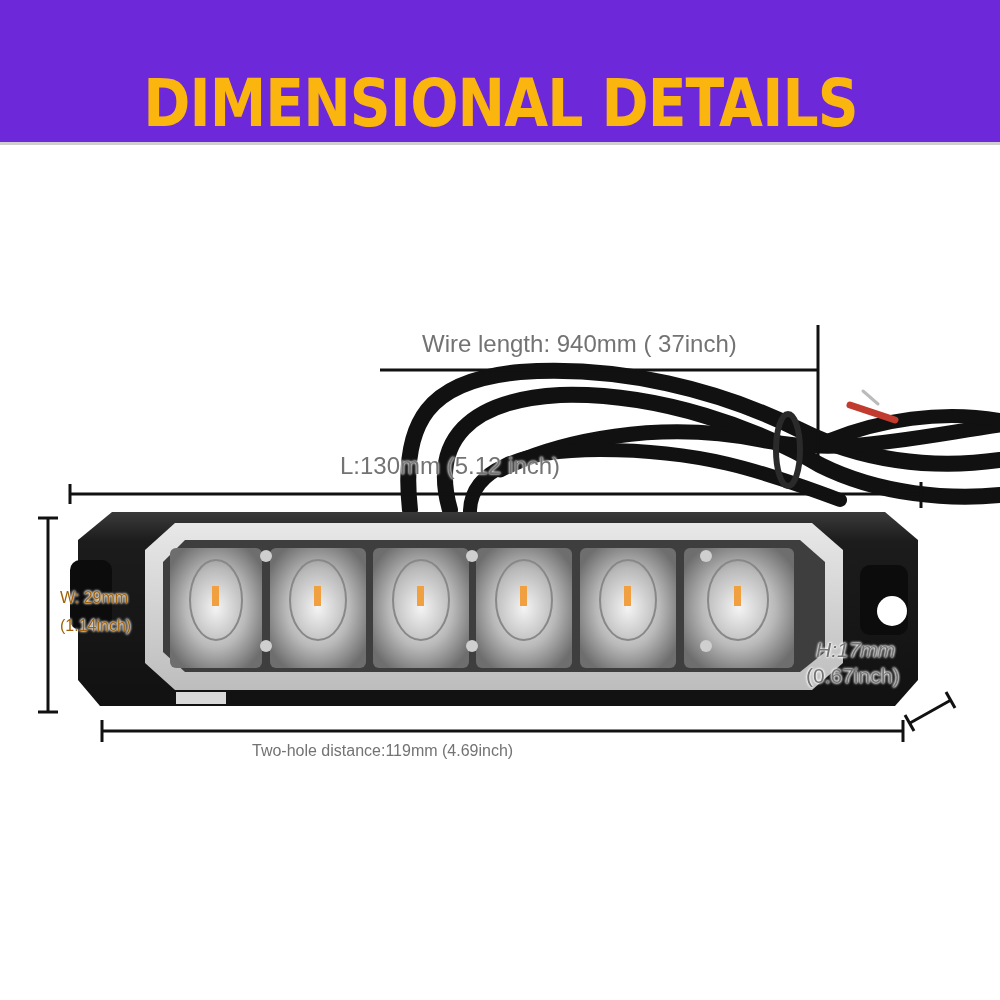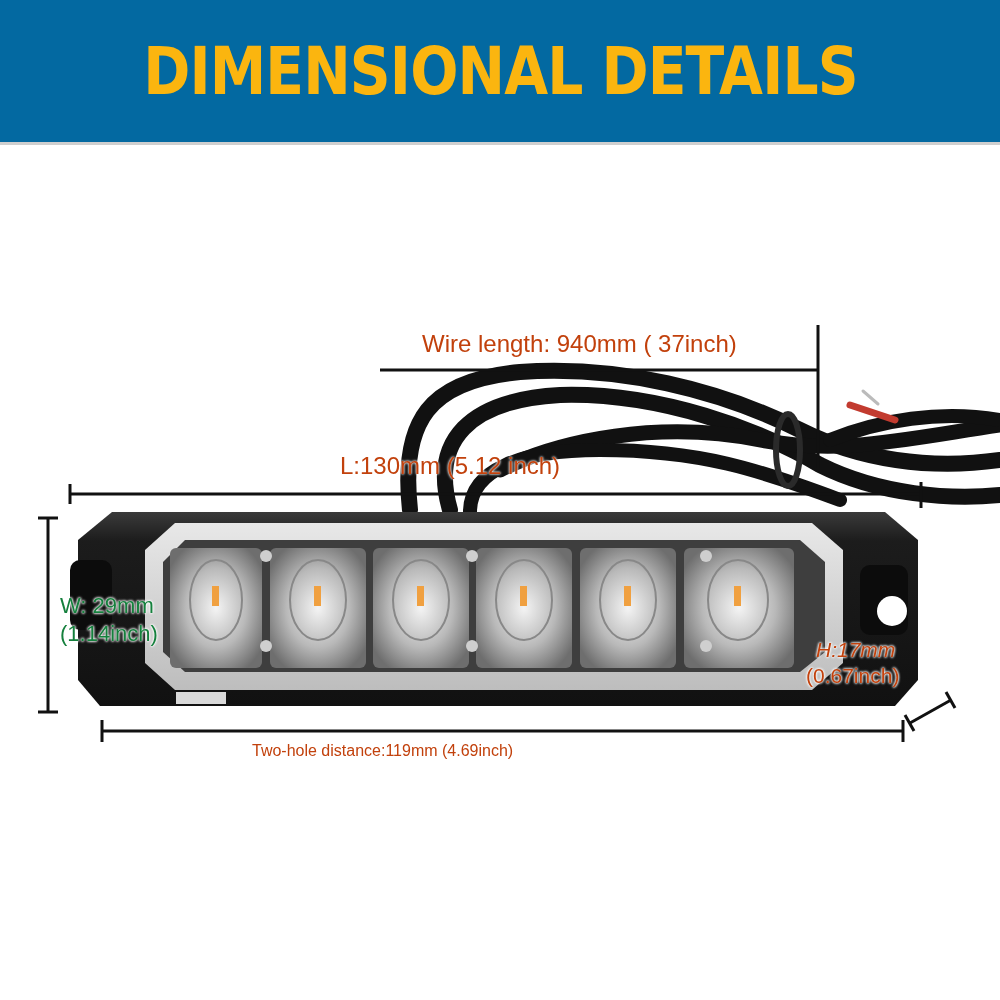--- a/index.html
+++ b/index.html
@@ -1,24 +1,24 @@
 <!DOCTYPE html>
 <html><head>
 <meta charset="utf-8">
 <style>
   html, body { margin:0; padding:0; }
   body { width:1000px; height:1000px; background:#ffffff; position:relative; overflow:hidden; font-family:"DejaVu Sans", sans-serif; }
-  .banner { position:absolute; left:0; top:0; width:1000px; height:142px; background:#0369a1; display:flex; align-items:center; justify-content:center; }
+  .banner { position:absolute; left:0; top:0; width:1000px; height:142px; background:#6d28d9; display:flex; align-items:flex-end; justify-content:center; }
   .banner-title { color:#fbb50f; font-family:"DejaVu Sans", sans-serif; font-weight:bold; font-size:66px; letter-spacing:-1px; transform:scaleX(0.86); white-space:nowrap; }
   .banner-rule { position:absolute; left:0; top:142px; width:1000px; height:3px; background:#cfcfcf; }
   svg.scene { position:absolute; left:0; top:0; }
-  .label { position:absolute; color:#c2410c; font-family:"Liberation Sans", sans-serif; white-space:nowrap; }
+  .label { position:absolute; color:#737373; font-family:"Liberation Sans", sans-serif; white-space:nowrap; }
   .lbl-wire { left:422px; top:330px; font-size:24px; }
   .lbl-len { left:340px; top:452px; font-size:24px;text-align:right; }
-  .lbl-w { left:60px; top:584px; font-size:22px; line-height:28px; color:#15803d; text-shadow:0 0 3px #fff,0 0 3px #fff,0 0 2px #fff;margin-top:8px; }
+  .lbl-w { left:60px; top:584px; font-size:16px; line-height:28px; color:#a16207; text-shadow:0 0 3px #fff,0 0 3px #fff,0 0 2px #fff; }
   .lbl-h { left:806px; top:637px; font-size:21px; line-height:26px; text-align:left; text-shadow:0 0 3px #fff,0 0 3px #fff,0 0 2px #fff; }
   .lbl-hole { left:252px; top:742px; font-size:16px; }
   .lbl-len, .lbl-wire { text-shadow:0 0 3px #fff,0 0 2px #fff; }
 </style>
 </head>
 <body>
 
 <div class="banner">
   <div class="banner-title">DIMENSIONAL DETAILS</div>
 </div>

